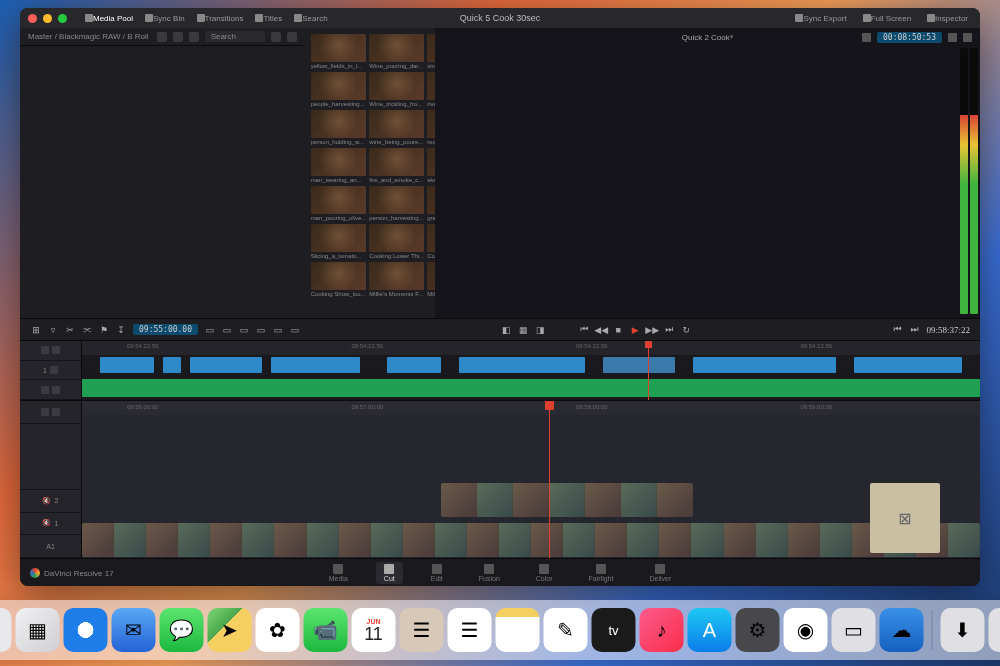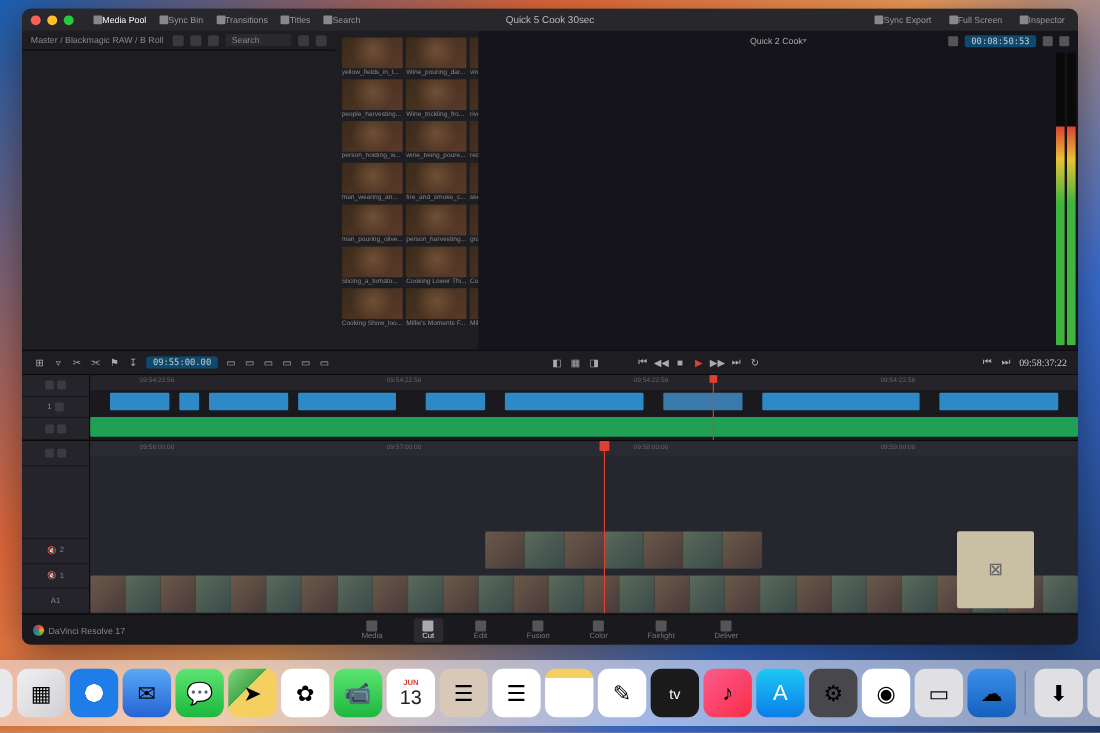--- a/index.html
+++ b/index.html
@@ -598,21 +598,21 @@
   <div class="dock-icon di-finder"></div>
   <div class="dock-icon di-launch">▦</div>
   <div class="dock-icon di-safari"></div>
   <div class="dock-icon di-mail">✉</div>
   <div class="dock-icon di-msg">💬</div>
   <div class="dock-icon di-maps">➤</div>
   <div class="dock-icon di-photos">✿</div>
   <div class="dock-icon di-ft">📹</div>
   <div class="dock-icon di-cal">
       <span class="mon">JUN</span>
-      <span class="day">13</span>
+      <span class="day">11</span>
     </div>
   <div class="dock-icon di-contacts">☰</div>
   <div class="dock-icon di-rem">☰</div>
   <div class="dock-icon di-notes"></div>
   <div class="dock-icon di-free">✎</div>
   <div class="dock-icon di-tv" style="font-size:13px;">tv</div>
   <div class="dock-icon di-music">♪</div>
   <div class="dock-icon di-app" style="color:#fff;">A</div>
   <div class="dock-icon di-sys">⚙</div>
   <div class="dock-icon di-chrome">◉</div>

